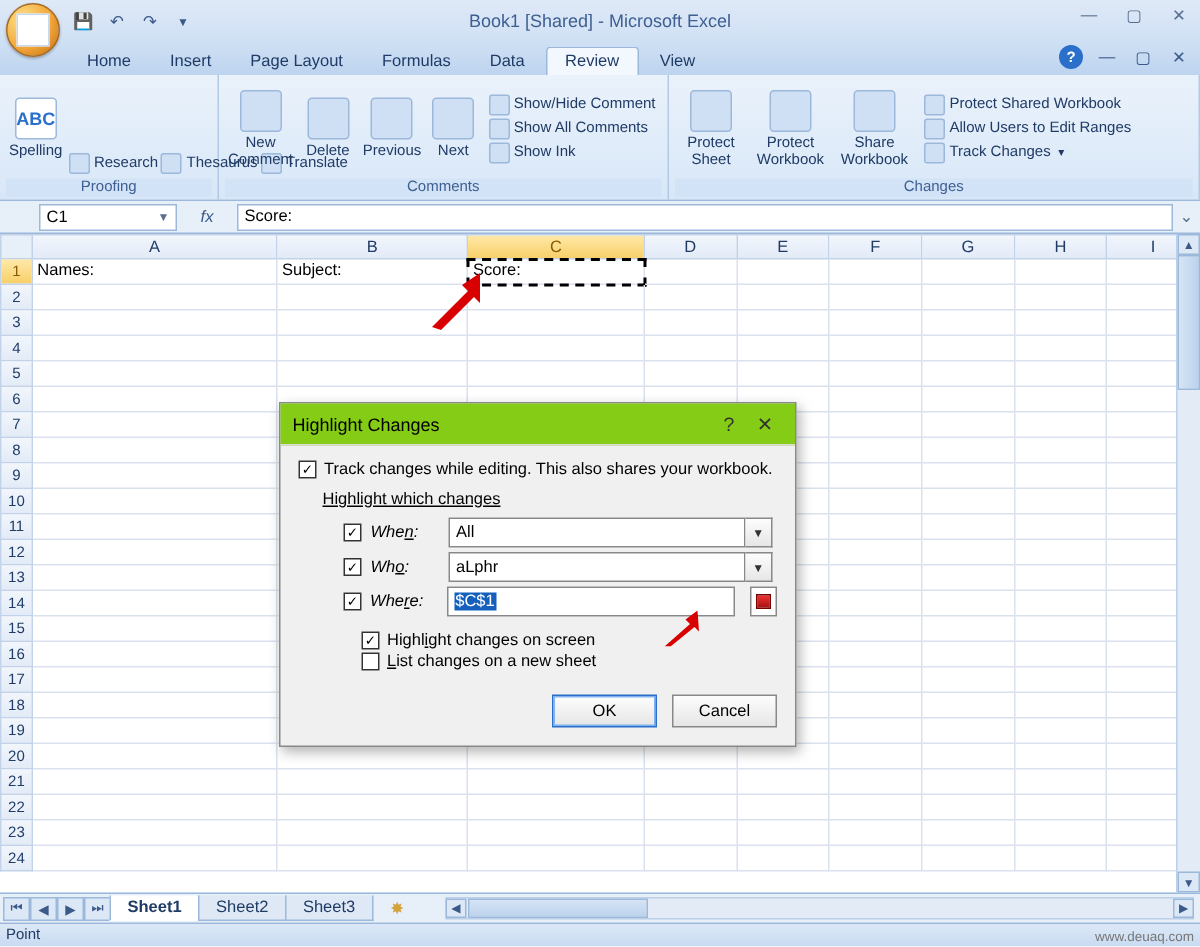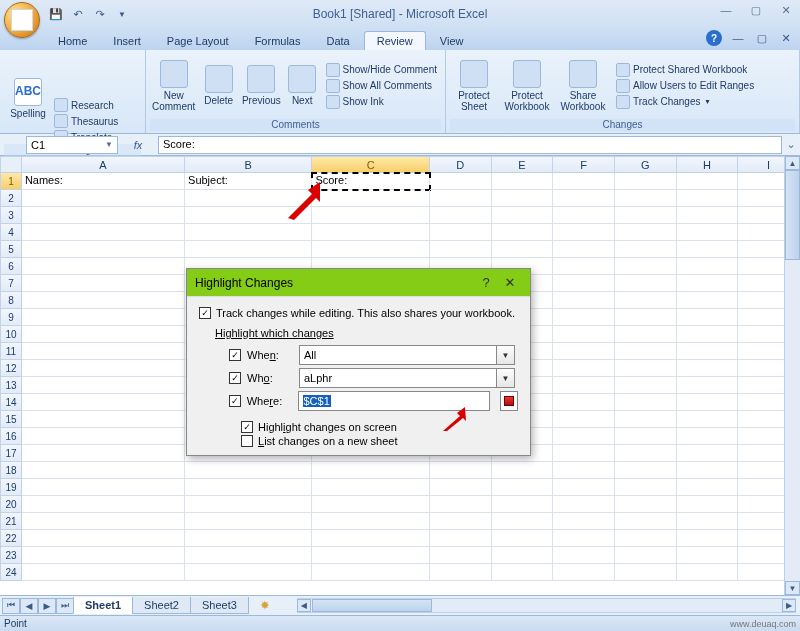--- a/index.html
+++ b/index.html
@@ -22,21 +22,21 @@
 .help-area { position: absolute; right: 6px; top: 2px; display: flex; gap: 8px; color: #3b5a8a; }
 .help-area span { width: 16px; height: 16px; display: inline-flex; align-items: center; justify-content: center; }
 
 
 .ribbon { height: 84px; background: linear-gradient(#eaf2fb, #d8e7f8); border-bottom: 1px solid #9cb8da; display: flex; }
 .group { border-right: 1px solid #b3cae6; display: flex; flex-direction: column; justify-content: space-between; padding: 2px 4px; }
 .group-body { flex: 1; display: flex; align-items: center; gap: 2px; }
 .group-label { text-align: center; color: #3e5f91; font-size: 10px; padding-bottom: 1px; background: rgba(200,220,245,0.4); }
 .big-btn { width: 48px; display: flex; flex-direction: column; align-items: center; justify-content: center; gap: 2px; text-align: center; color: #1f3b66; font-size: 10px; line-height: 11px; padding: 2px; }
 .big-icon { width: 28px; height: 28px; background: #cfe0f4; border: 1px solid #9cb8da; border-radius: 3px; }
-.proof-small { display: flex; flex-direction: column; gap: 2px; font-size: 10px; color: #1f3b66; margin-top: 46px; }
+.proof-small { display: flex; flex-direction: row; gap: 2px; font-size: 10px; color: #1f3b66; margin-top: 46px; }
 .proof-small div { display: flex; align-items: center; gap: 3px; }
 .mini-icon { width: 14px; height: 14px; background: #cfe0f4; border: 1px solid #9cb8da; border-radius: 2px; display: inline-block; }
 .changes-col { display: flex; flex-direction: column; gap: 2px; font-size: 10px; color: #1f3b66; padding: 0 4px; }
 .changes-col div { display: flex; align-items: center; gap: 3px; white-space: nowrap; }
 
 
 .name-formula { height: 22px; background: #e7eff9; display: flex; align-items: center; border-bottom: 1px solid #9cb8da; }
 .namebox { width: 92px; margin-left: 26px; height: 18px; background: #fff; border: 1px solid #9cb8da; padding: 1px 4px; font-size: 11px; display: flex; align-items: center; justify-content: space-between; }
 .namebox .dd { color: #5a6f8f; font-size: 8px; }
 .fx-sym { width: 40px; text-align: center; color: #3b5a8a; font-style: italic; font-size: 11px; }
@@ -69,21 +69,21 @@
 
 .dialog { position: absolute; left: 186px; top: 268px; width: 345px; background: #f0f0f0; border: 1px solid #888; box-shadow: 2px 3px 8px rgba(0,0,0,0.3); font-size: 11px; }
 .dlg-title { height: 28px; display: flex; align-items: center; padding: 0 8px; background: #84cc16; border-bottom: 1px solid #ddd; }
 .dlg-title-text { flex: 1; color: #000; font-size: 12px; }
 .dlg-title .q, .dlg-title .x { width: 24px; text-align: center; color: #333; font-size: 13px; }
 .dlg-body { padding: 10px 12px 6px; }
 .chk-row { display: flex; align-items: center; gap: 5px; margin-bottom: 8px; }
 .chk { width: 12px; height: 12px; border: 1px solid #333; background: #fff; display: inline-flex; align-items: center; justify-content: center; font-size: 9px; color: #000; }
 .fieldset-label { margin: 6px 0 6px 16px; text-decoration: underline; }
 .field-row { display: flex; align-items: center; gap: 6px; margin: 3px 0 3px 30px; }
-.field-row .lbl { width: 46px; }
+.field-row .lbl { width: 46px; font-style: italic; }
 .field-row .lbl .ul { text-decoration: underline; }
 .dd-field, .txt-field { width: 198px; height: 20px; background: #fff; border: 1px solid #888; padding: 1px 4px; font-size: 11px; display: flex; align-items: center; }
 .dd-wrap { display: flex; }
 .dd-btn { width: 18px; height: 20px; border: 1px solid #888; border-left: none; background: linear-gradient(#fdfdfd,#e6e6e6); display: flex; align-items: center; justify-content: center; font-size: 8px; color: #333; }
 .range-btn { width: 18px; height: 20px; border: 1px solid #888; margin-left: 4px; background: #fff; display: flex; align-items: center; justify-content: center; }
 .range-btn span { width: 10px; height: 10px; background: linear-gradient(#e33,#a11); border: 1px solid #700; }
 .txt-field .sel { background: #1560bd; color: #fff; padding: 0 1px; }
 .sub-chk { margin: 10px 0 2px 42px; display: flex; align-items: center; gap: 5px; }
 .dlg-btns { display: flex; justify-content: flex-end; gap: 10px; padding: 8px 12px 12px; }
 .dlg-btn { width: 70px; height: 22px; border: 1px solid #888; background: linear-gradient(#fdfdfd,#e6e6e6); font-size: 11px; }
@@ -625,20 +625,24 @@
 
     <div class="sub-chk">
       <span class="chk">✓</span>
       <span>Highl<span style="text-decoration:underline">i</span>ght changes on screen</span>
     </div>
     <div class="sub-chk" style="margin-top:2px">
       <span class="chk"></span>
       <span><span style="text-decoration:underline">L</span>ist changes on a new sheet</span>
     </div>
   </div>
+  <div class="dlg-btns">
+    <button class="dlg-btn default">OK</button>
+    <button class="dlg-btn">Cancel</button>
+  </div>
 </div>
 
 <div class="sheet-tabs">
   <div class="nav-btns">
     <div class="nav-btn">⏮</div>
     <div class="nav-btn">◀</div>
     <div class="nav-btn">▶</div>
     <div class="nav-btn">⏭</div>
   </div>
   <div class="stab active">Sheet1</div>

